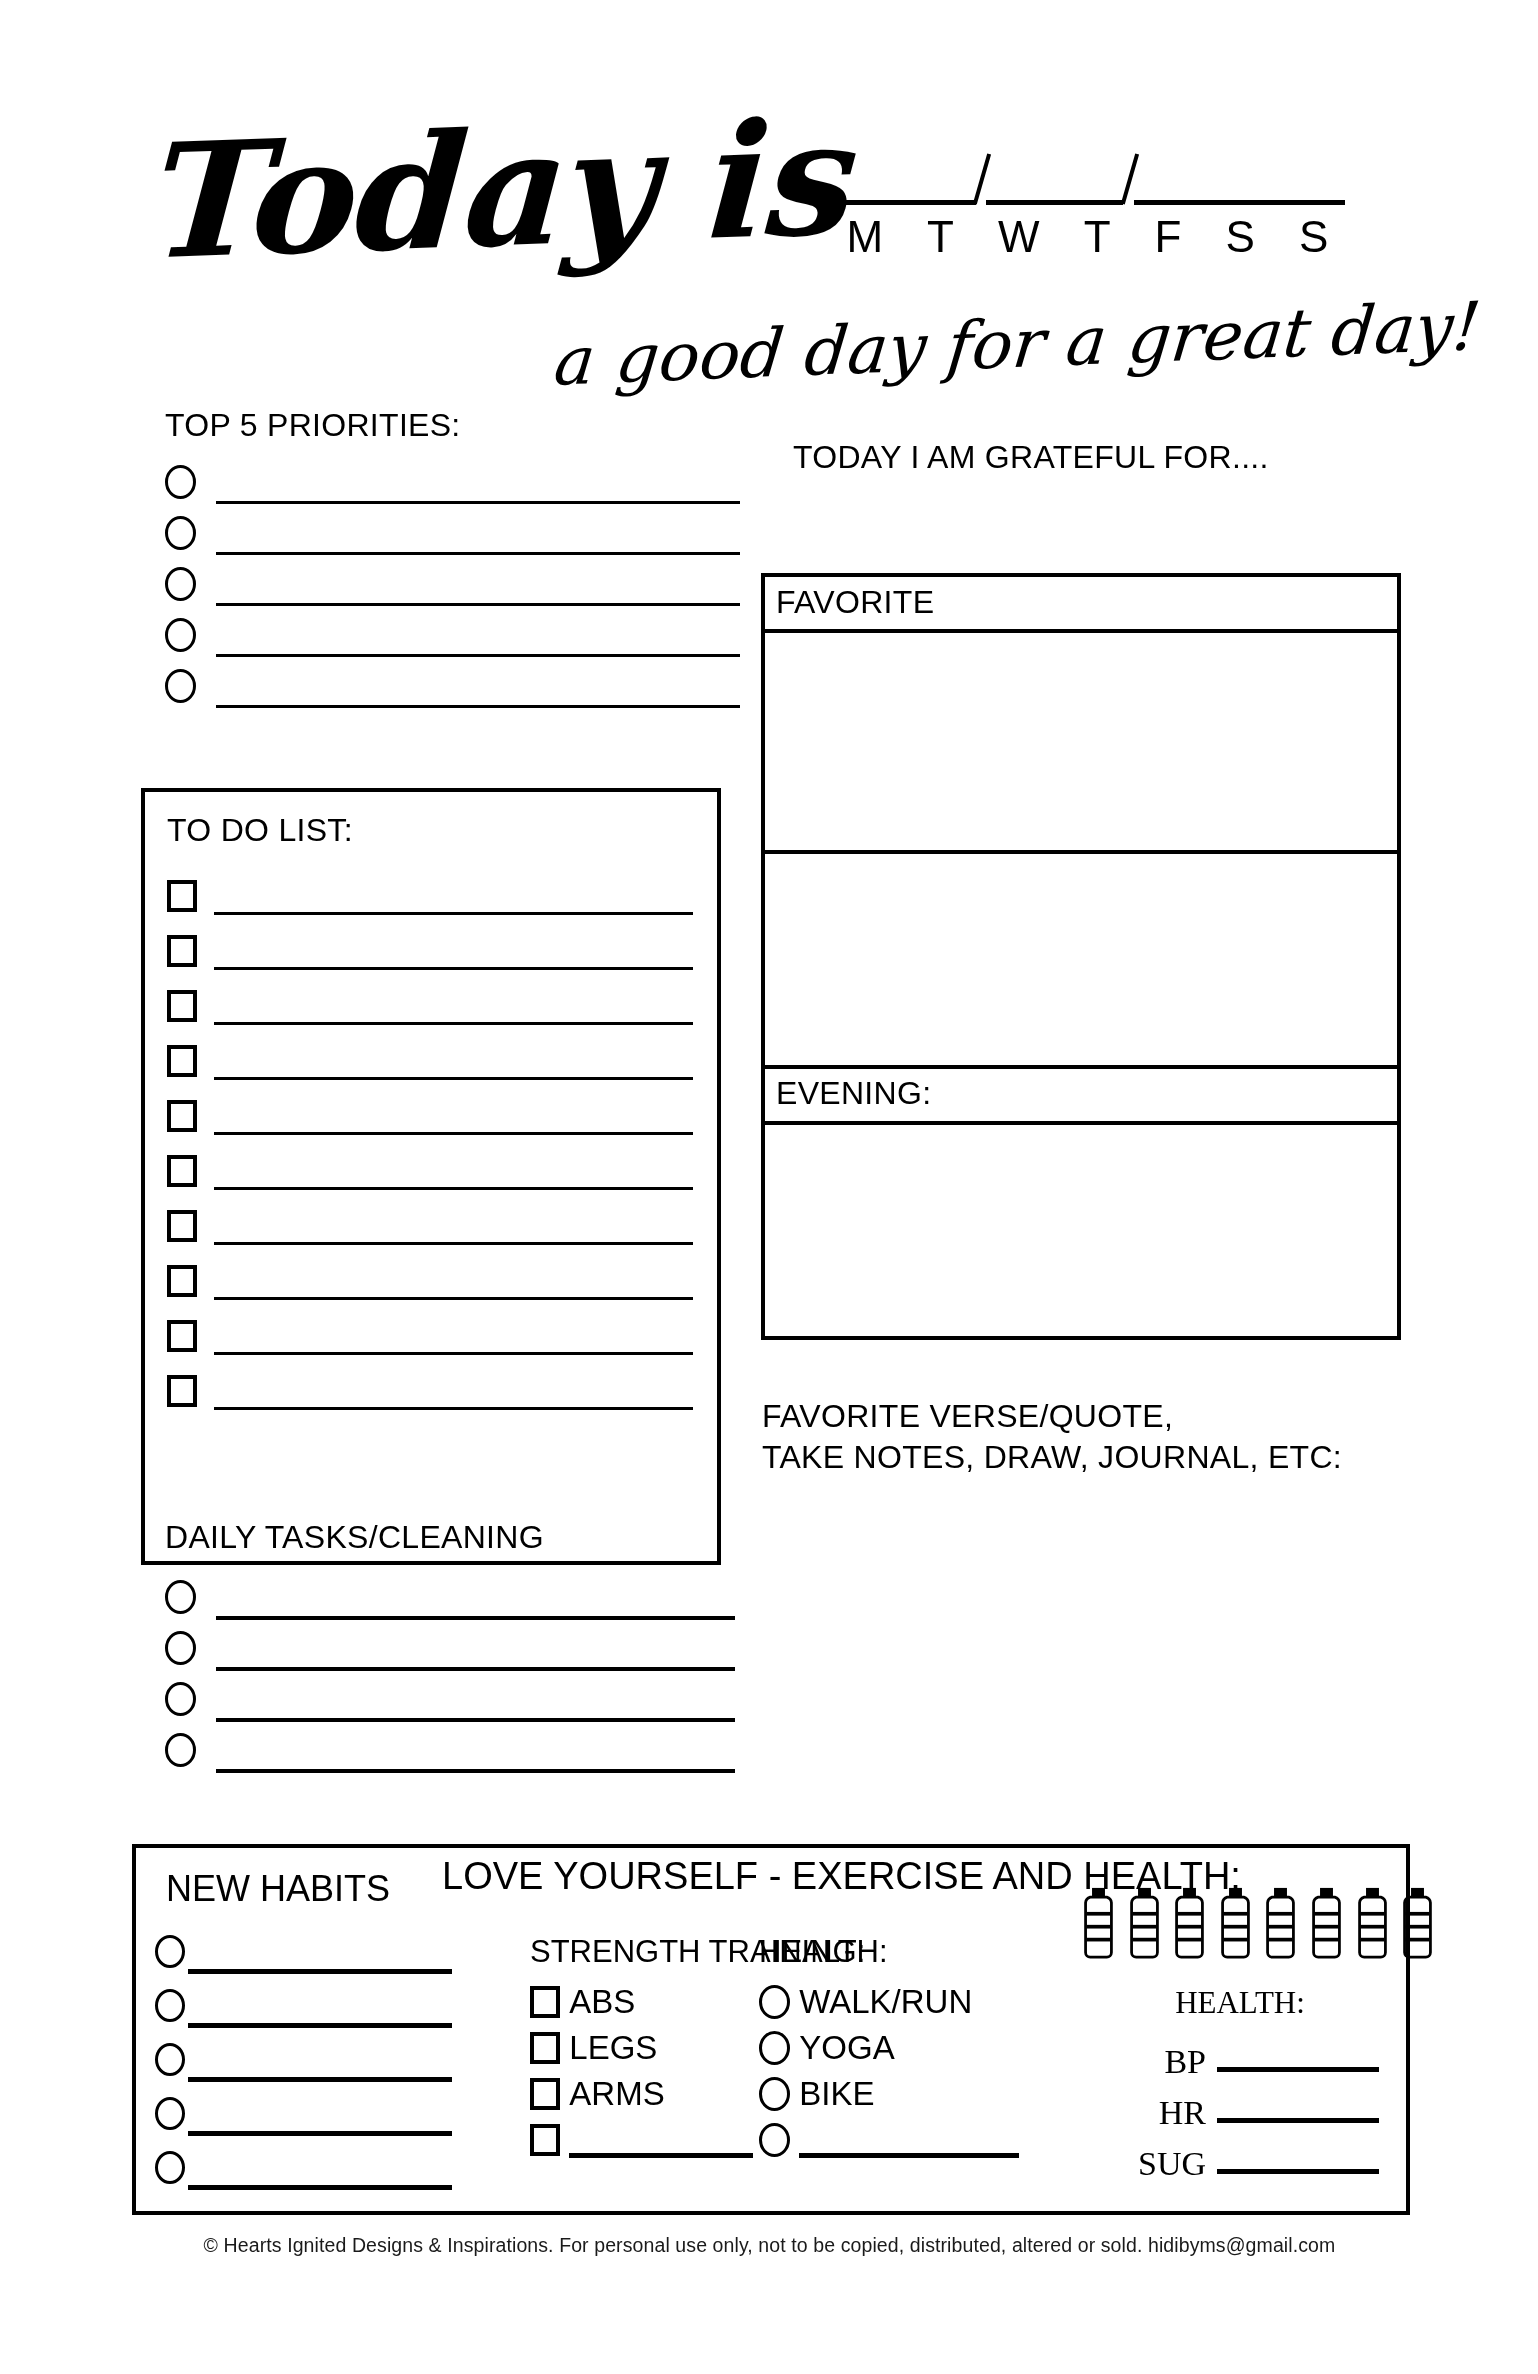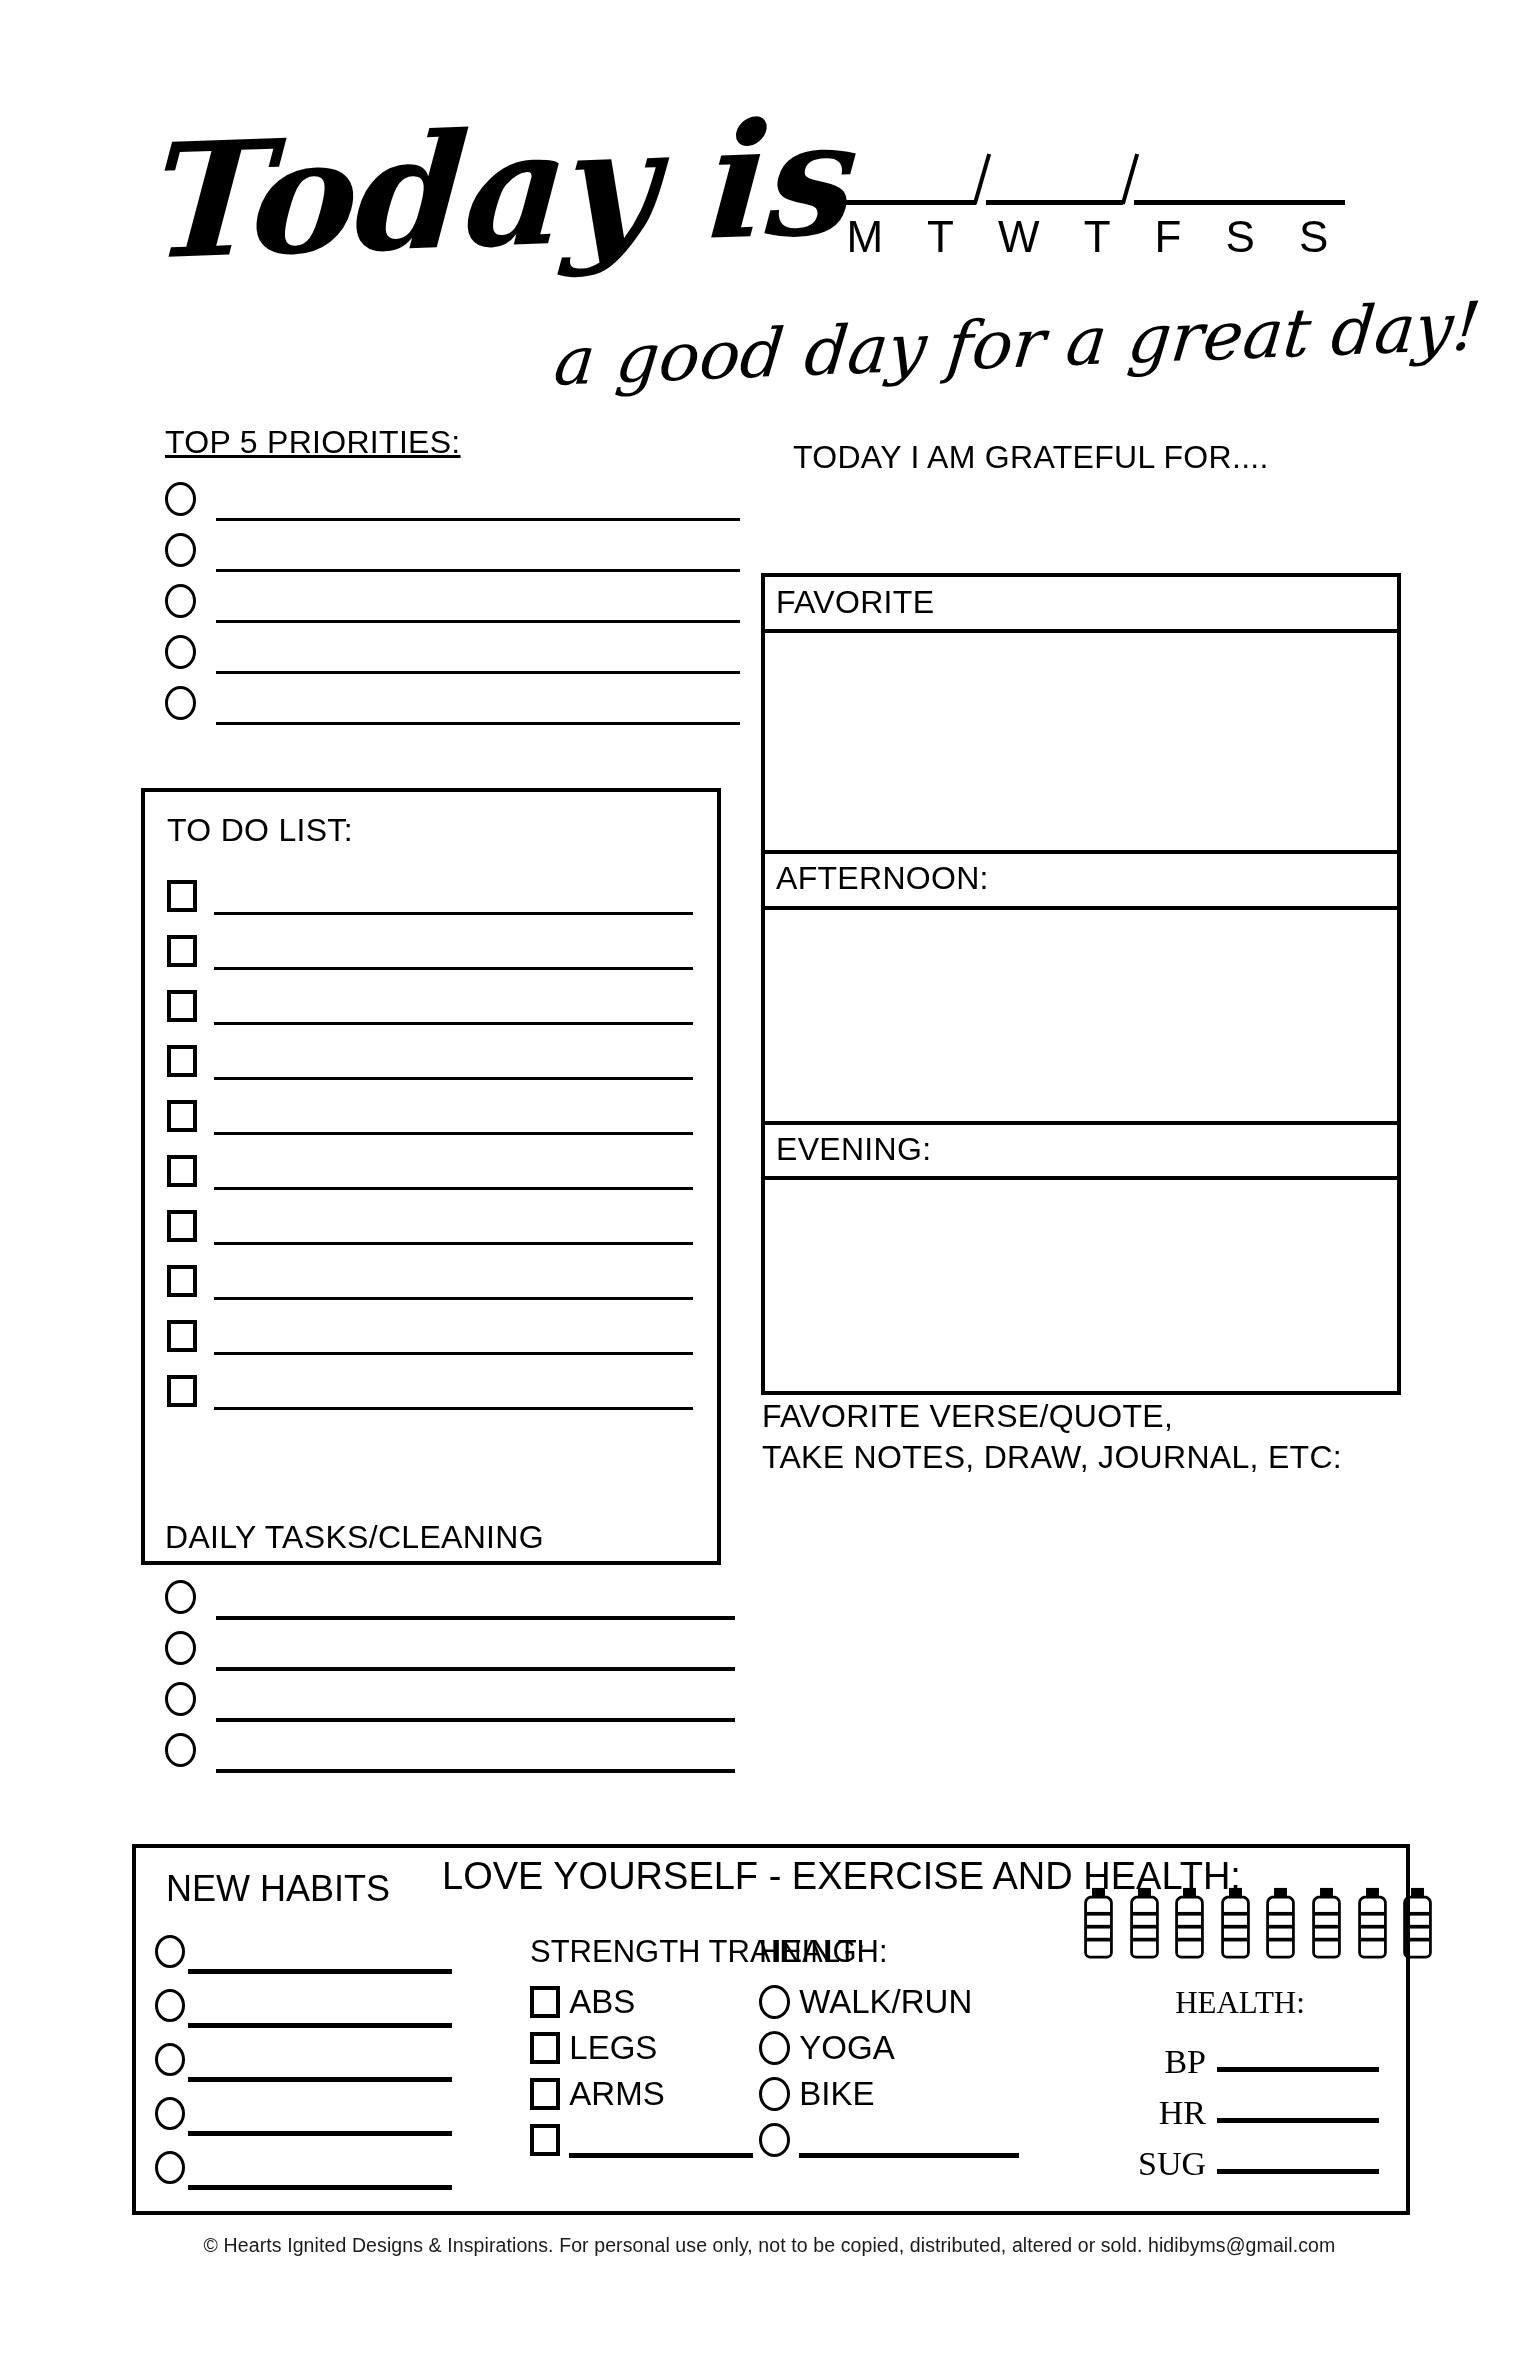--- a/index.html
+++ b/index.html
@@ -87,23 +87,22 @@
   .lbl {
     font-size: 32px;
     font-weight: 400;
     letter-spacing: 0.3px;
     white-space: nowrap;
   }
 
   
   .priorities {
     position: absolute;
-    left: 165px; top: 424px;
+    left: 165px; top: 407px;
     width: 575px;
-    text-decoration: underline;
   }
   .priorities .lbl { margin-bottom: 9.3px; }
   .bullet-row {
     display: flex; align-items: flex-end;
     height: 51px;
   }
   .circle {
     width: 31px; height: 34px;
     border: 3.7px solid #000;
     border-radius: 50%;
@@ -374,21 +373,20 @@
       <div class="circle"></div>
       <div class="rule"></div>
     </div>
   </div>
 
   <div class="grateful-lbl lbl">TODAY I AM GRATEFUL FOR....</div>
 
   <div class="sched">
     <div class="hdr lbl">FAVORITE</div>
     <div class="body-tall"></div>
-    <div class="hdr2 lbl">AFTERNOON:</div>
     <div class="body-mid"></div>
     <div class="hdr2 lbl">EVENING:</div>
     <div class="body-last"></div>
   </div>
 
   <div class="verse">
     <div class="lbl">FAVORITE VERSE/QUOTE,</div>
     <div class="lbl">TAKE NOTES, DRAW, JOURNAL, ETC:</div>
   </div>
 

